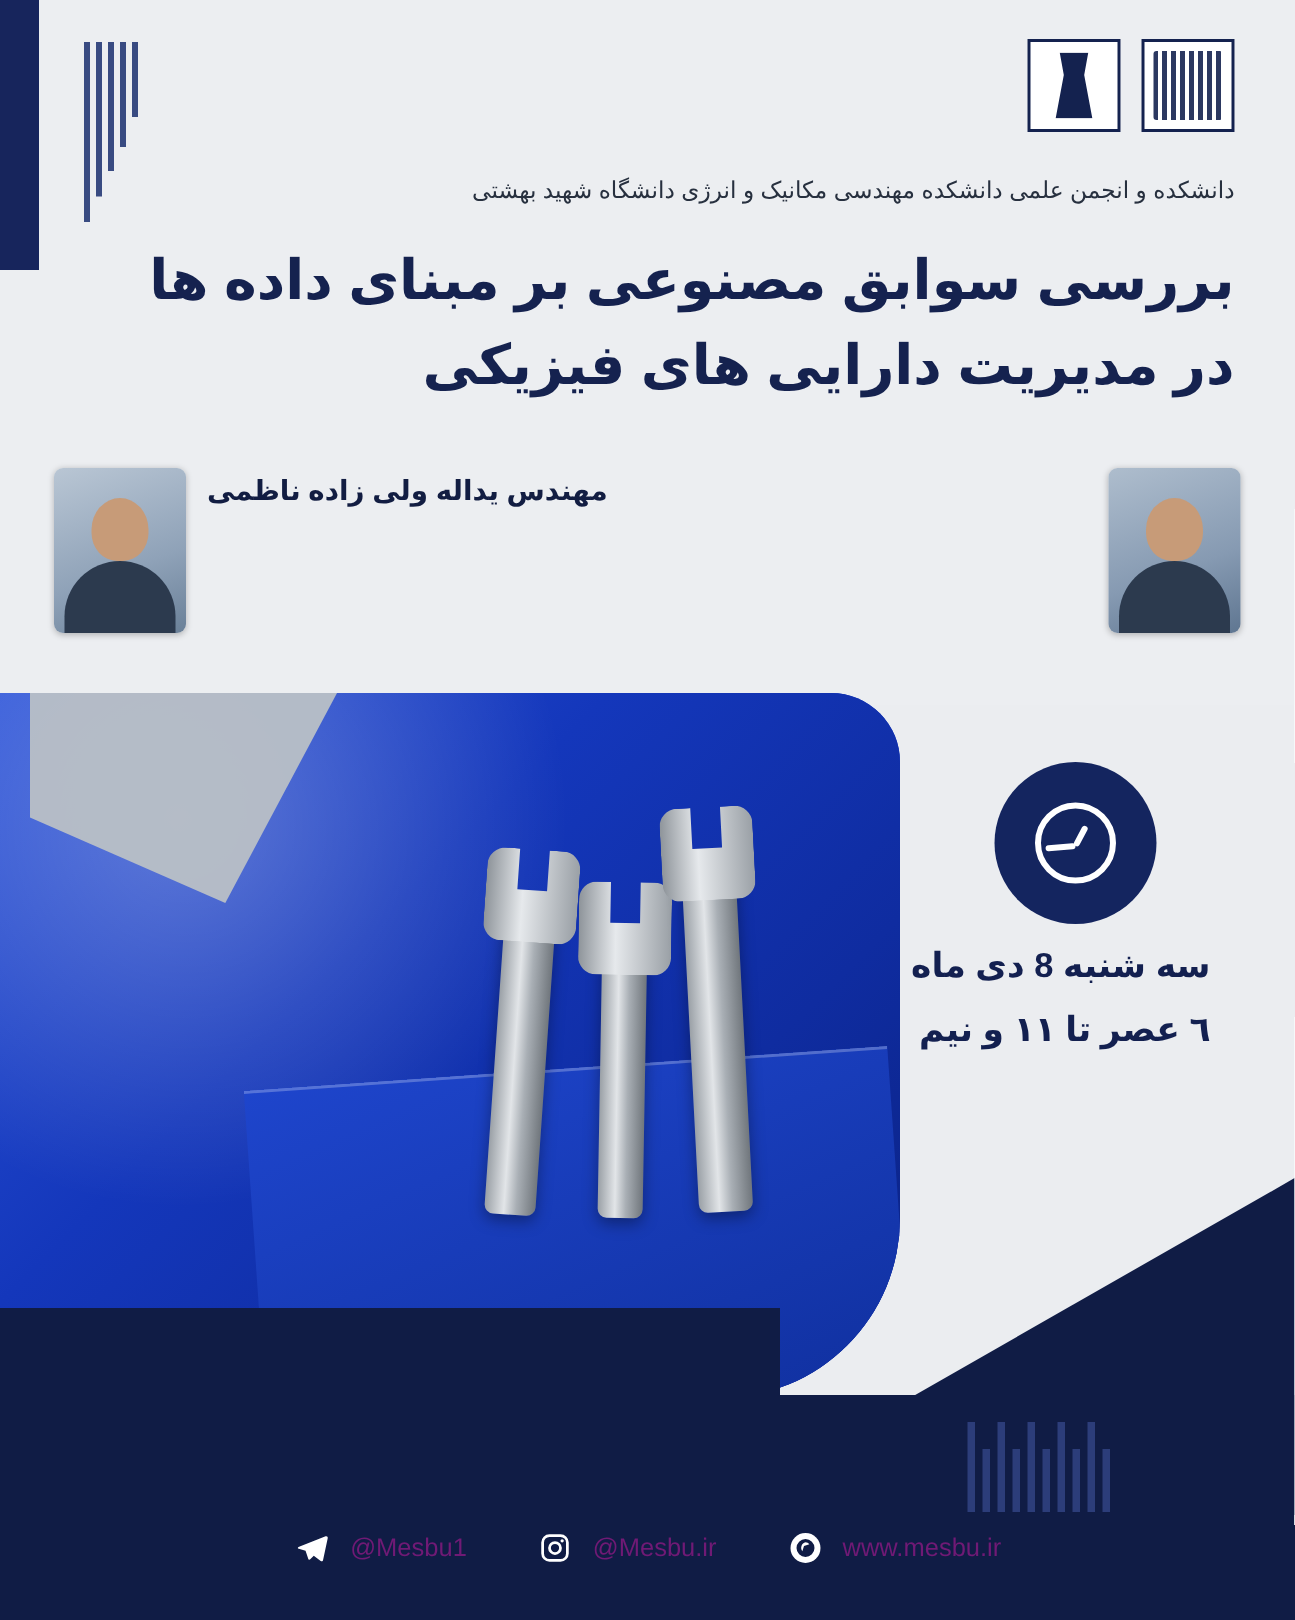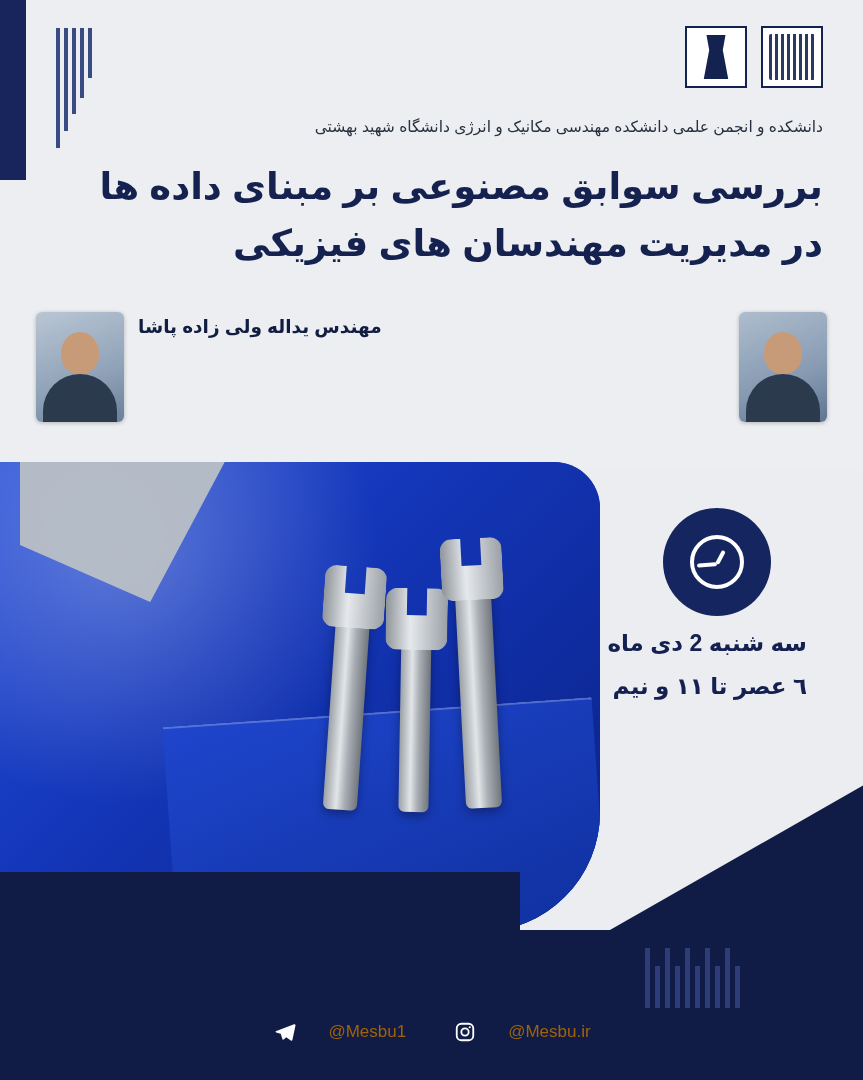--- a/index.html
+++ b/index.html
@@ -272,22 +272,22 @@
     position: absolute;
     left: 0; bottom: 0;
     width: 863px; height: 96px;
     background: transparent;
     display: flex; align-items: center; justify-content: center;
     gap: 46px;
     direction: ltr;
     z-index: 5;
   }
   .social {
-    display: flex; align-items: center; gap: 30px;
-    color: #a16207;
+    display: flex; align-items: center; gap: 12px;
+    color: #701a75;
     font-size: 17px;
   }
   .social .ico {
     width: 26px; height: 26px;
     display: inline-flex; align-items: center; justify-content: center;
     color: #ffffff;
   }
   .social .ico svg { display: block; }
 
 </style>
@@ -313,32 +313,32 @@
       </div>
       <div class="logo-box">
         <div class="logo-eng-mark"></div>
       </div>
     </div>
 
     <div class="subtitle">دانشکده و انجمن علمی دانشکده مهندسی مکانیک و انرژی دانشگاه شهید بهشتی</div>
 
     <div class="title">
       <span class="line">بررسی سوابق مصنوعی بر مبنای داده ها</span>
-      <span class="line">در مدیریت مهندسان های فیزیکی</span>
+      <span class="line">در مدیریت دارایی های فیزیکی</span>
     </div>
 
     <div class="speakers">
 
       <div class="speaker left">
         <div class="photo"></div>
       </div>
 
       <div class="speaker right">
         <div class="info">
-          <div class="name">مهندس یداله ولی زاده پاشا</div>
+          <div class="name">مهندس یداله ولی زاده ناظمی</div>
         </div>
         <div class="photo"></div>
       </div>
 
     </div>
   </div>
 
   <div class="photo-block">
     <div class="coverall"></div>
     <div class="collar"></div>
@@ -370,21 +370,21 @@
       <i></i>
   </div>
 
   <div class="clock">
     <div class="face">
       <span class="hand-h"></span>
       <span class="hand-m"></span>
     </div>
   </div>
   <div class="date-lines">
-    <div class="d1">سه شنبه 2 دی ماه</div>
+    <div class="d1">سه شنبه 8 دی ماه</div>
     <div class="d2">٦ عصر تا ١١ و نیم</div>
   </div>
 
   <div class="footer">
 
     <div class="social">
       <span class="ico">
         <svg width="22" height="22" viewBox="0 0 24 24" fill="#fff">
             <path d="M21.9 3.5 2.6 11c-1.2.5-1.2 1.2-.2 1.5l4.9 1.5 1.9 5.7c.2.6.1.8.7.8.5 0 .7-.2 1-.5l2.4-2.3 5 3.7c.9.5 1.6.2 1.8-.9l3.3-15.4c.3-1.3-.5-1.9-1.5-1.6z"></path>
           </svg>
@@ -396,16 +396,25 @@
       <span class="ico">
         <svg width="22" height="22" viewBox="0 0 24 24" fill="none" stroke="#fff" stroke-width="2">
           <rect x="3" y="3" width="18" height="18" rx="5"></rect>
             <circle cx="12" cy="12" r="4"></circle>
             <circle cx="17.2" cy="6.8" r="1.2" fill="#fff" stroke="none"></circle>
         </svg>
       </span>
       <span>@Mesbu.ir</span>
     </div>
 
+    <div class="social">
+      <span class="ico">
+        <svg width="24" height="24" viewBox="0 0 24 24" fill="#fff">
+            <circle cx="12" cy="12" r="10"></circle>
+            <path d="M12 6a6 6 0 1 0 0 12 6 6 0 0 0 0-12zm0 2.2c1 0 2 .5 2.6 1.3l-3.6 1.1-1.1 3.6A3.8 3.8 0 0 1 12 8.2z" fill="#101c45"></path>
+          </svg>
+      </span>
+      <span>www.mesbu.ir</span>
+    </div>
 
   </div>
 
 </div>
 
 </body></html>

